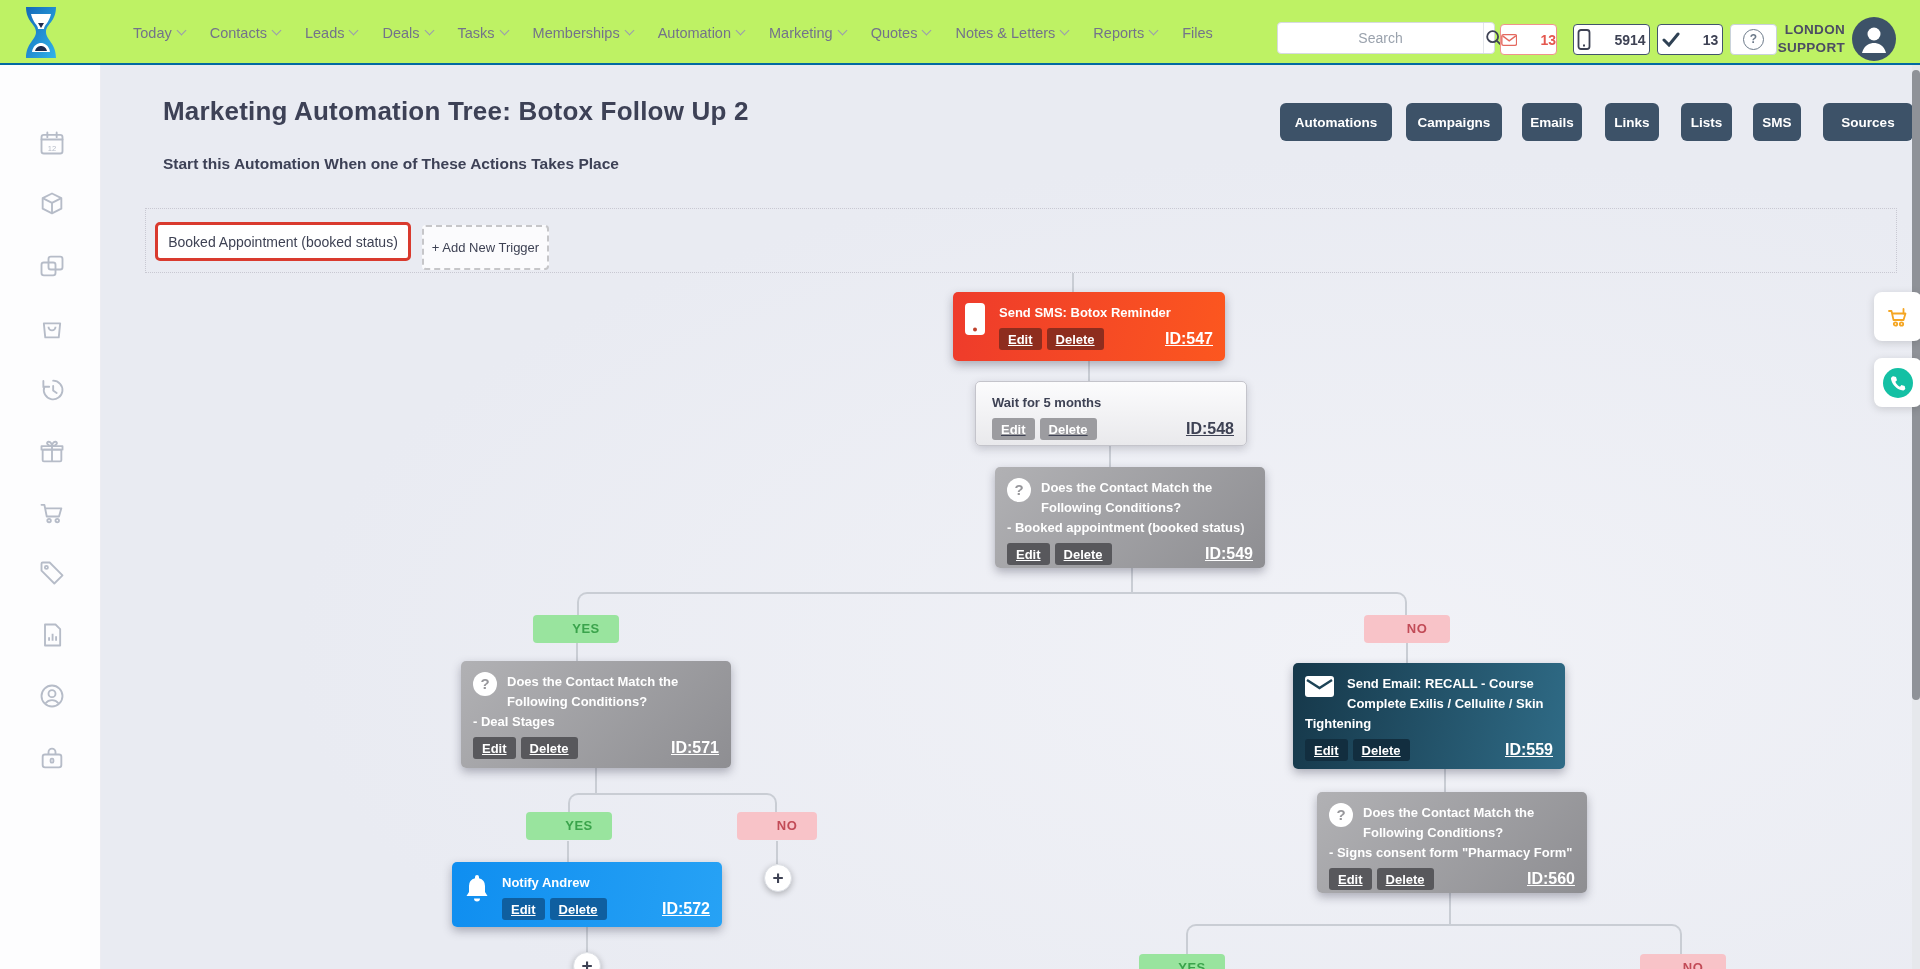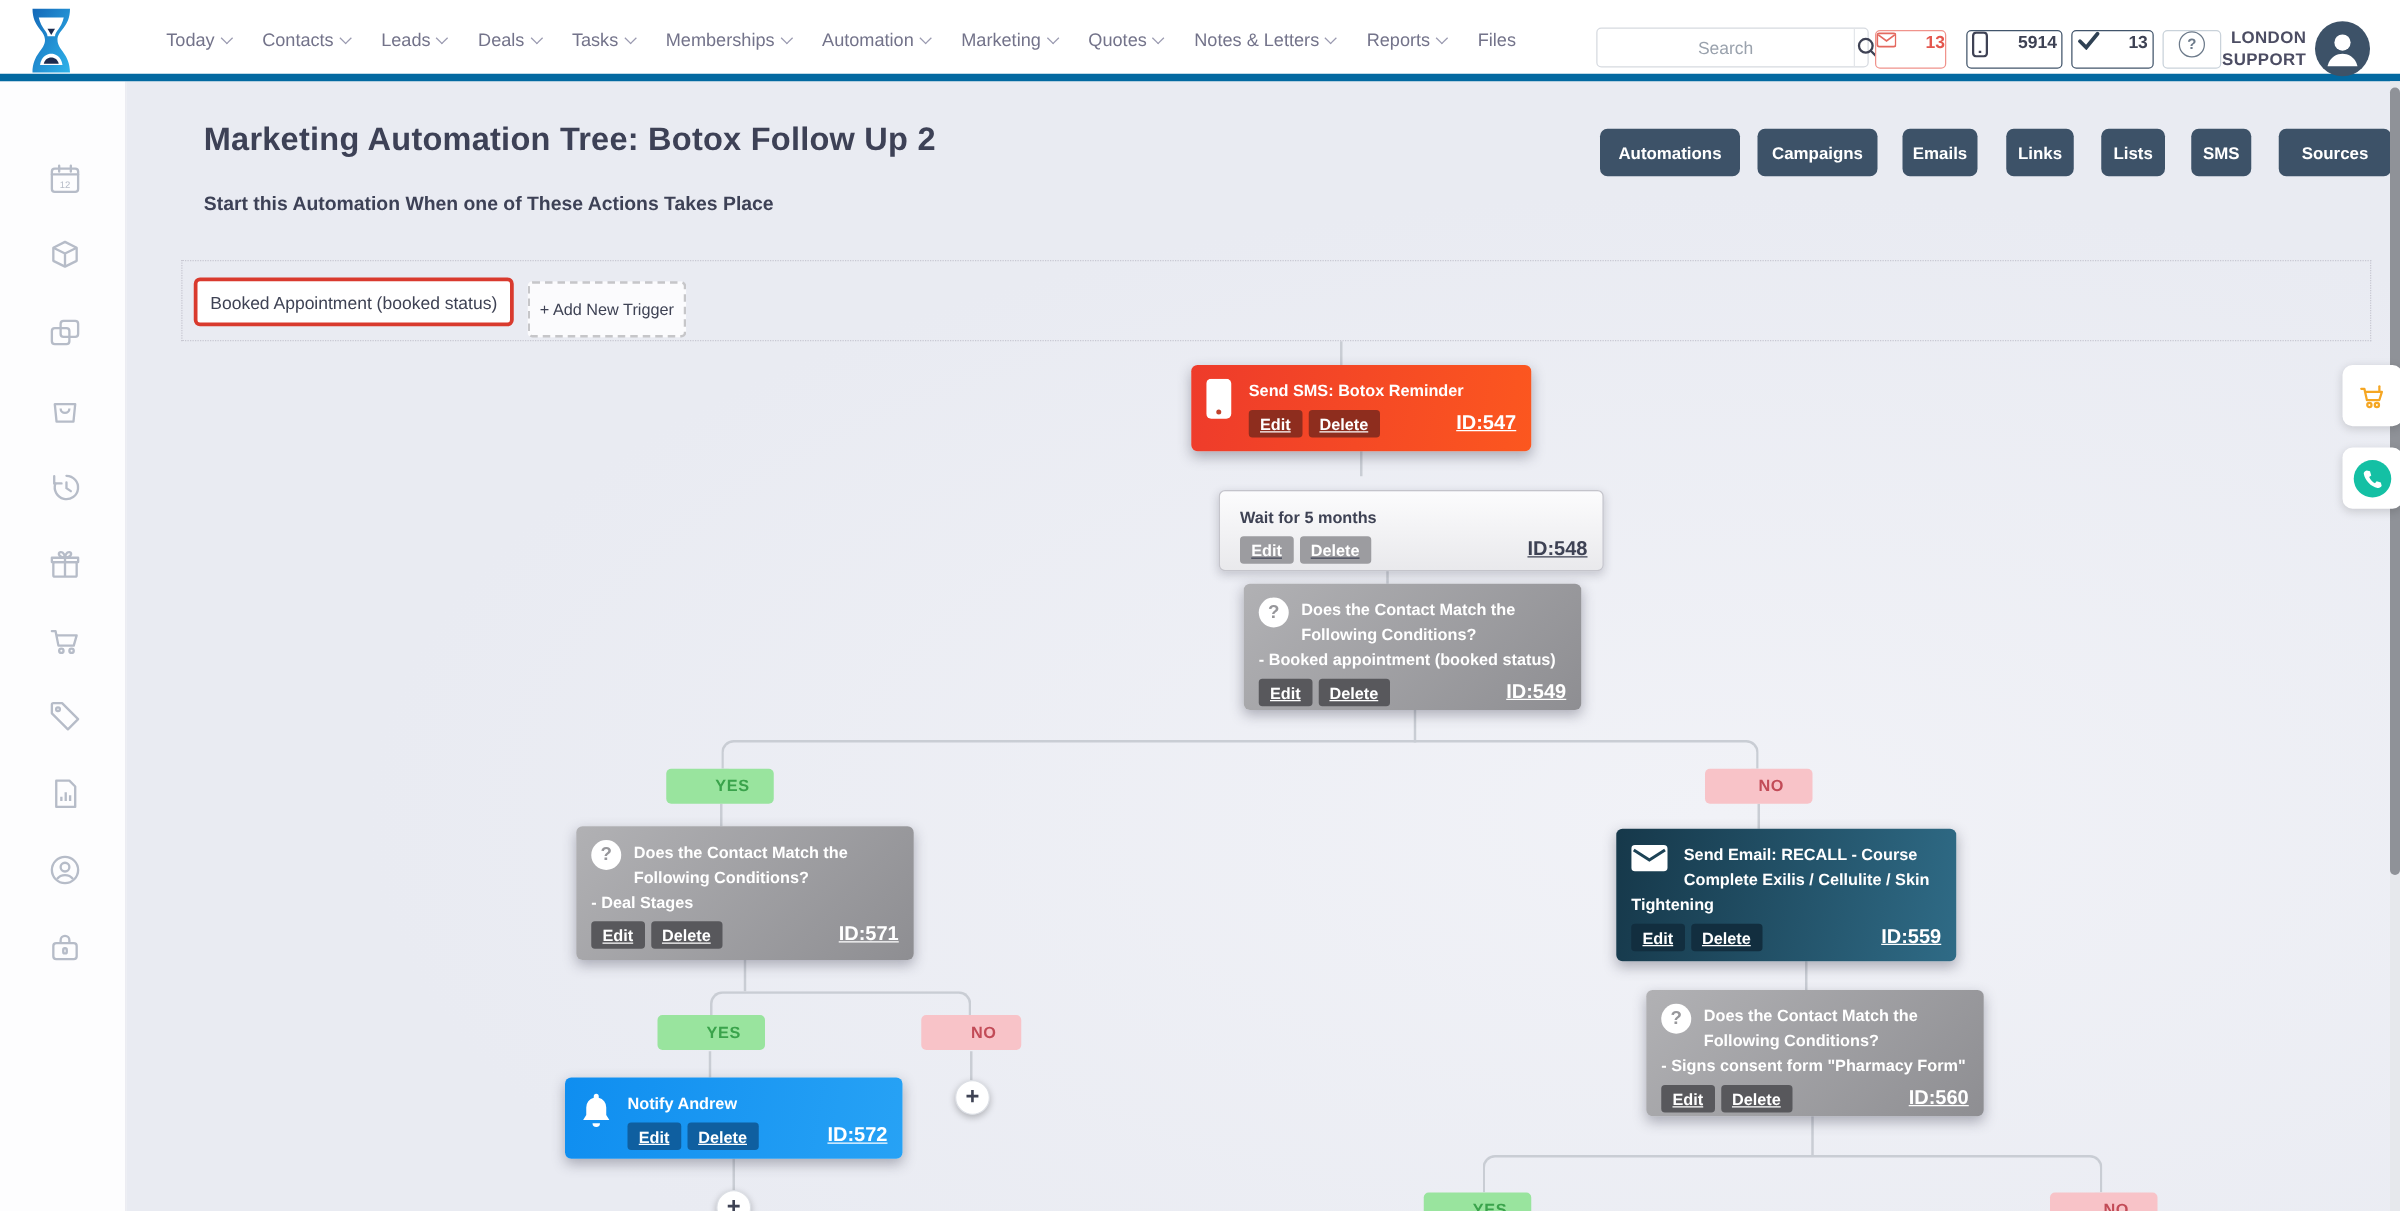--- a/index.html
+++ b/index.html
@@ -1,37 +1,37 @@
 <!DOCTYPE html>
 <html><head>
 <meta charset="utf-8">
 <style>
   * { box-sizing: border-box; margin: 0; padding: 0; }
   html,body { width:1920px; height:969px; overflow:hidden;
     font-family:"Liberation Sans",sans-serif; background:#e9ebf2; position:relative; }
 
   
   .header { position:absolute; left:0; top:0; width:1920px; height:65px;
-    background:#ffffff; border-bottom:6px solid #0369a1; z-index:40; }
+    background:#bef264; border-bottom:2px solid #0369a1; z-index:40; }
   .logo { position:absolute; left:20px; top:6px; }
   .nav { position:absolute; left:133px; top:0; height:65px; display:flex;
     align-items:center; gap:25px; }
   .nav-item { display:flex; align-items:center; gap:6px; font-size:14.5px;
     color:#73738a; cursor:pointer; white-space:nowrap; }
   .chev { width:7px; height:7px; border-right:1.5px solid #9a9ab0;
     border-bottom:1.5px solid #9a9ab0; transform:rotate(45deg); margin-top:-4px; }
   .search-box { position:absolute; left:1277px; top:22px; width:218px; height:32px;
     border:1px solid #d6dae0; border-radius:4px; background:#fff; display:flex; }
   .search-box input { flex:1; border:none; outline:none; padding:0 12px;
     font:14px "Liberation Sans",sans-serif; color:#3e4254; background:transparent;text-align:center; }
   .search-box input::placeholder { color:#9aa2ad; }
   .search-icon-zone { width:38px; border-left:1px solid #e3e6ea; display:flex;
     align-items:center; justify-content:center; cursor:pointer; }
   .hbadge { position:absolute; top:24px; height:31px; border-radius:4px;
-    display:flex; align-items:flex-start; justify-content:center; gap:23px;
+    display:flex; align-items:center; justify-content:center; gap:23px;
     font-size:14px; font-weight:700; background:#fff; cursor:pointer; }
   .hbadge.mail  { left:1500px; width:57px; border:1.5px solid #f0938c; color:#e4574e; }
   .hbadge.phone { left:1573px; width:77px; border:1.5px solid #42556b; color:#3e4254; }
   .hbadge.check { left:1657px; width:66px; border:1.5px solid #42556b; color:#3e4254; }
   .hbadge.help  { left:1730px; width:47px; border:1.5px solid #c9d2da; }
   .help-circle { width:21px; height:21px; border:1.5px solid #6c7a8a; border-radius:50%;
     color:#6c7a8a; font-size:12px; font-weight:700; text-align:center; line-height:18px; }
   .account { position:absolute; left:1760px; top:21px; width:85px; text-align:right;
     font-size:13.5px; font-weight:700; color:#4c4d63; line-height:1.35; letter-spacing:.3px; }
   .avatar { position:absolute; left:1852px; top:17px; width:44px; height:44px;
@@ -350,21 +350,21 @@
       </svg>
   </span>
   <span>Send SMS: Botox Reminder</span>
   <div class="nrow">
     <button class="nbtn">Edit</button>
     <button class="nbtn">Delete</button>
     <span class="nid">ID:547</span>
   </div>
 </div>
 
-<div class="node node-wait" style="left:975px;top:392px;width:308px;height:65px">
+<div class="node node-wait" style="left:975px;top:381px;width:272px;height:65px">
   <span>Wait for 5 months</span>
   <div class="nrow">
     <button class="nbtn">Edit</button>
     <button class="nbtn">Delete</button>
     <span class="nid">ID:548</span>
   </div>
 </div>
 
 <div class="node node-cond" style="left:995px;top:467px;width:270px;height:101px">
   <span class="qicon">?</span>

